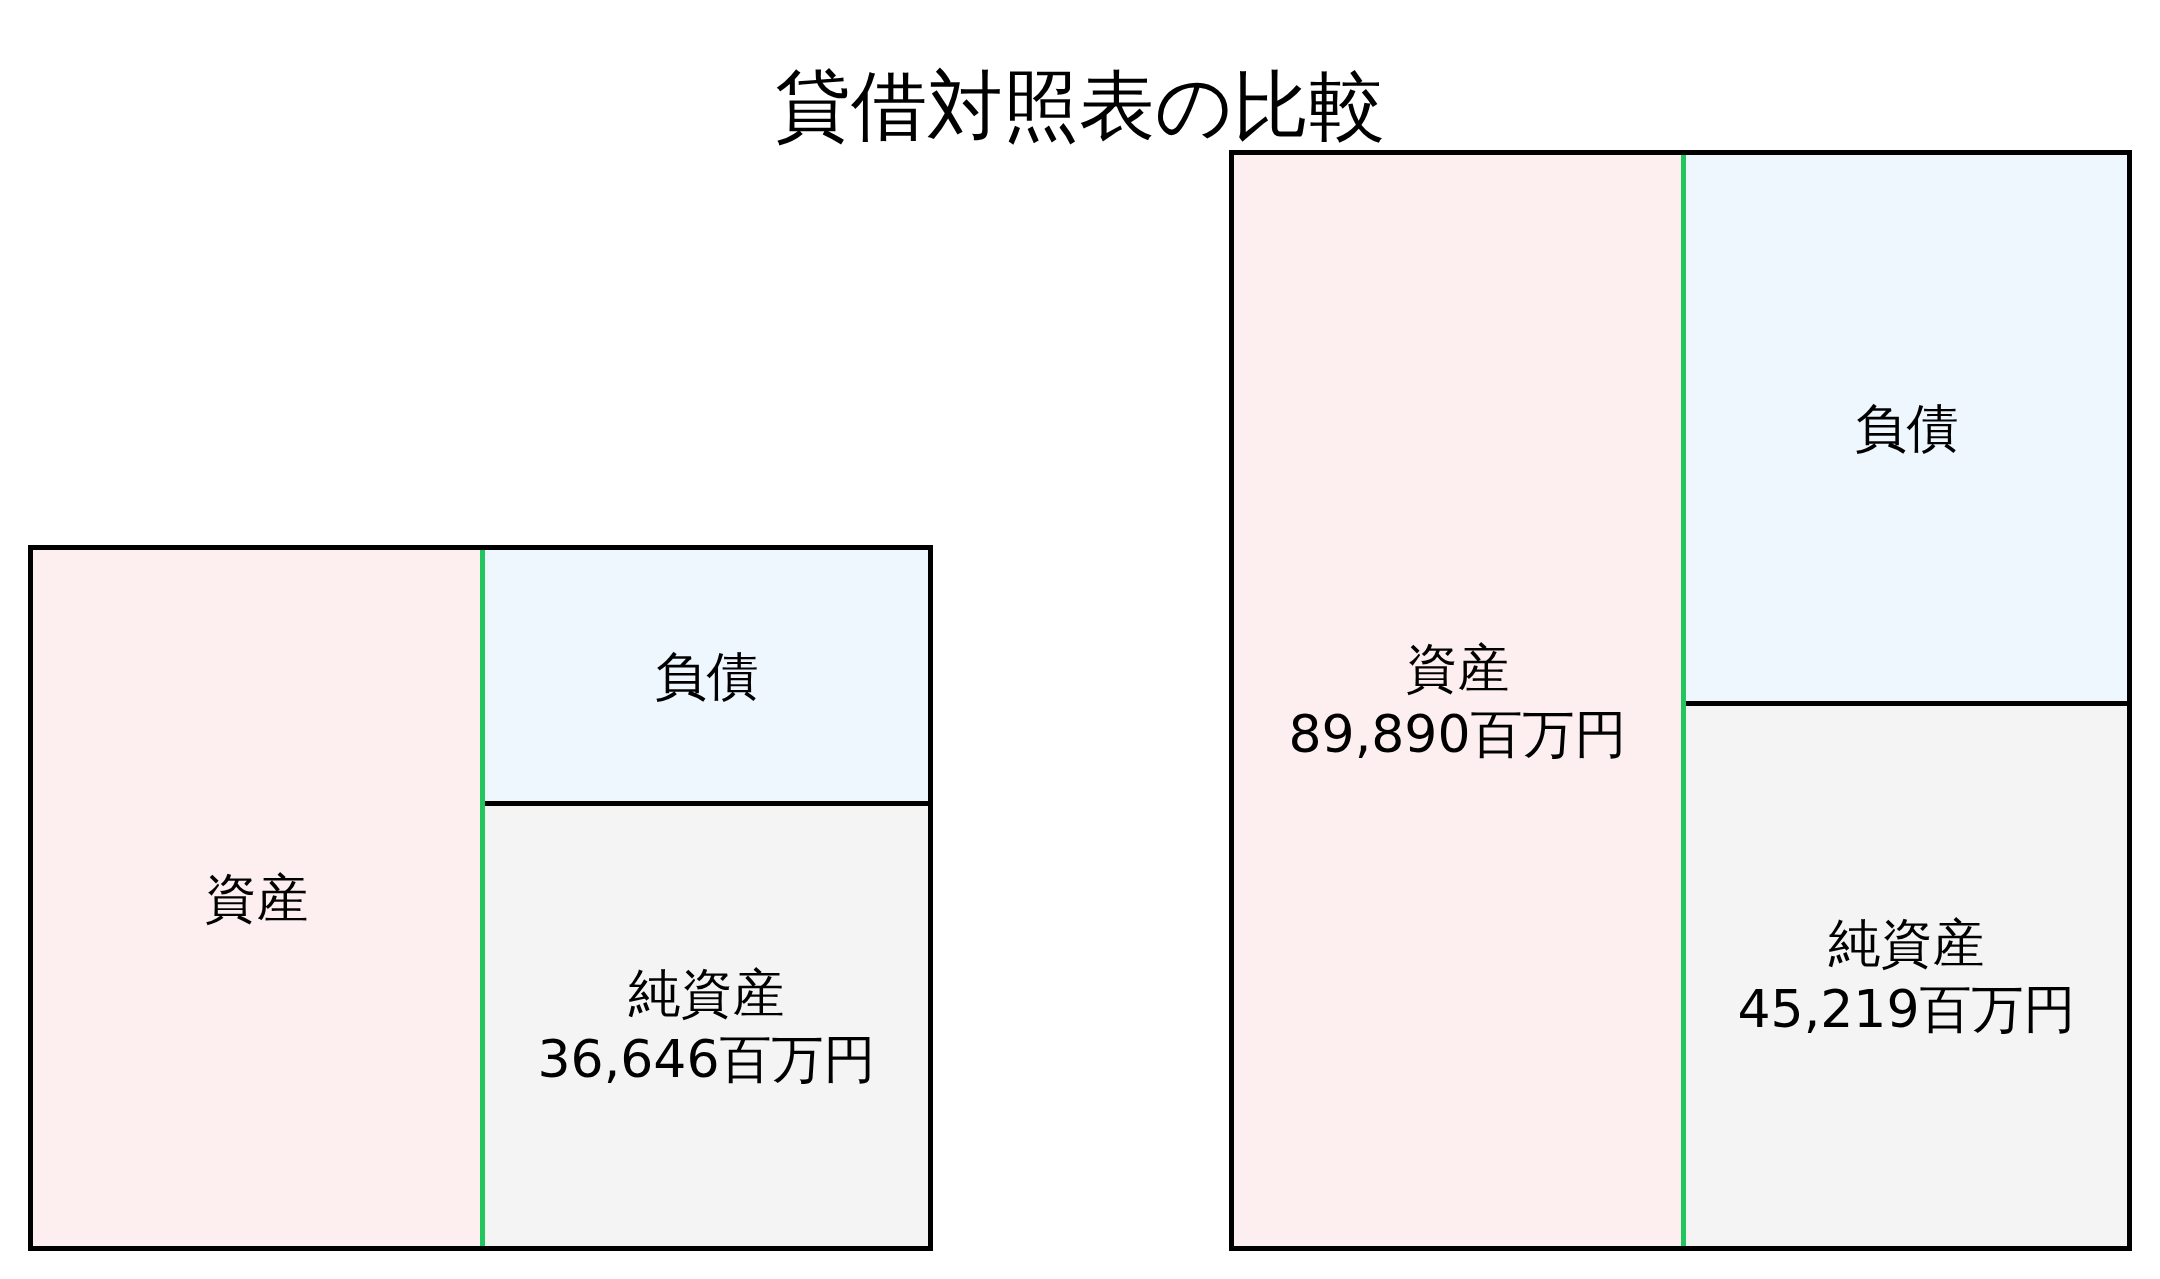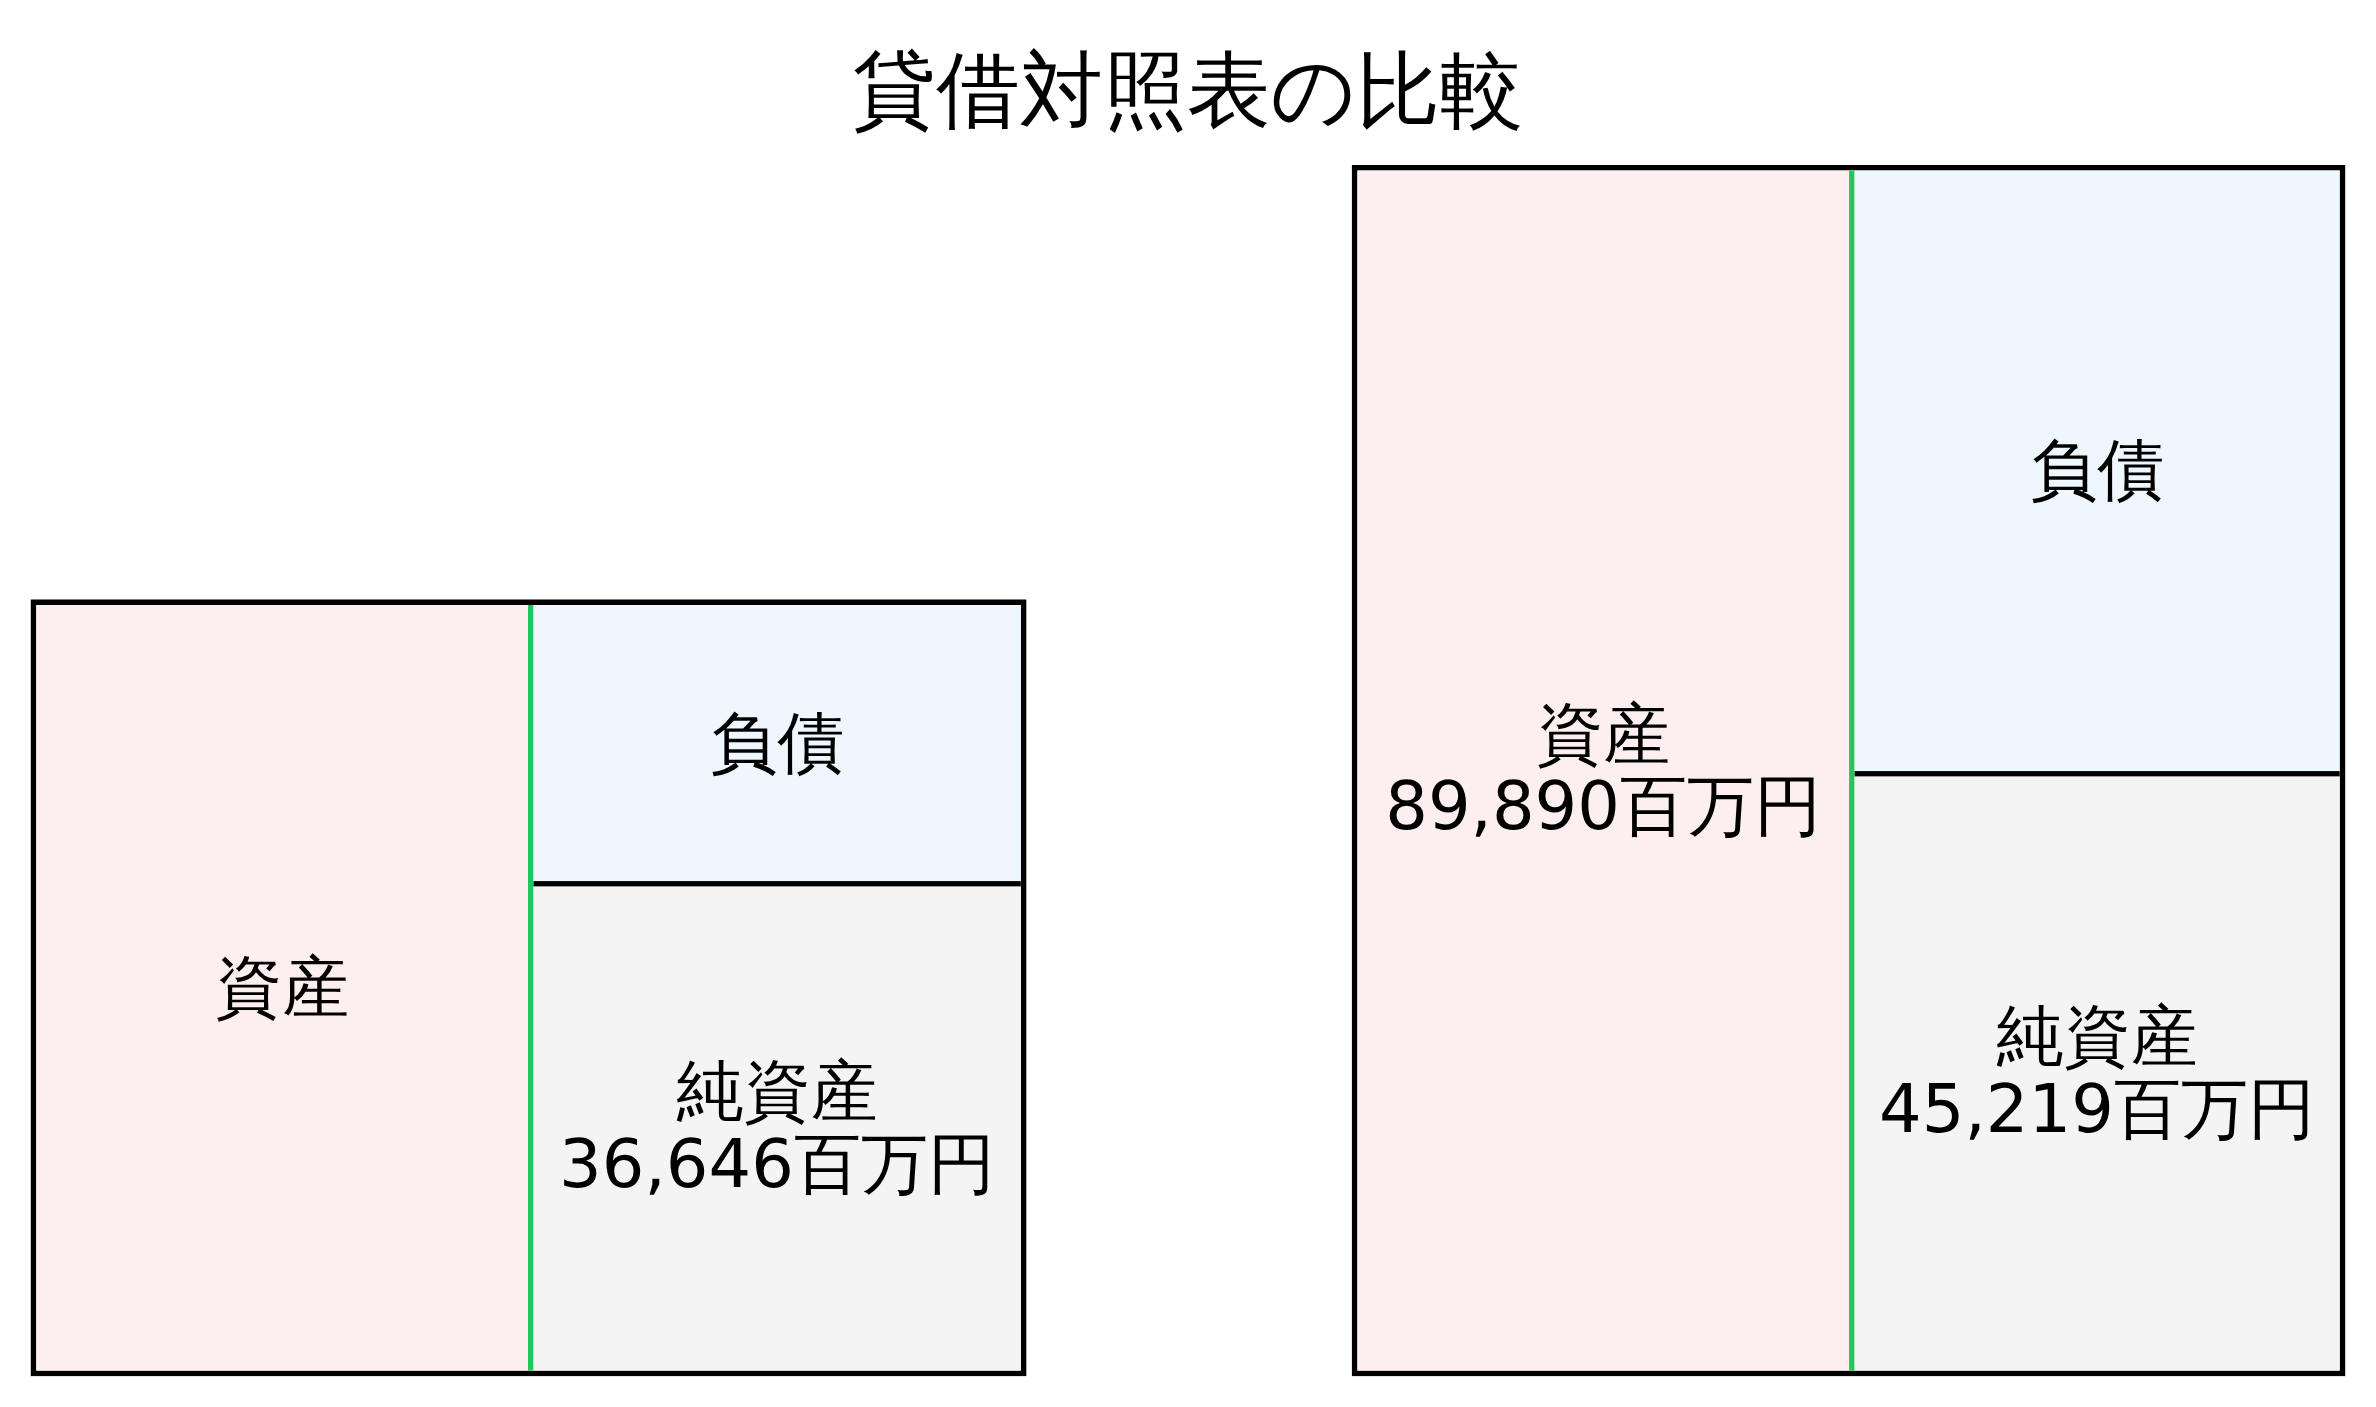--- a/index.html
+++ b/index.html
@@ -1,23 +1,23 @@
 <!DOCTYPE html>
 <html><head>
 <meta charset="utf-8">
 <style>
   html, body { margin: 0; padding: 0; background: #ffffff; }
   body { width: 2160px; height: 1279px; position: relative; overflow: hidden;
          font-family: "DejaVu Sans", "Liberation Sans", sans-serif; color: #000; }
-  .title { position: absolute; left: 0; top: 32px; width: 2160px; text-align: center;
+  .title { position: absolute; left: 0; top: 56px; width: 2160px; text-align: center;
            font-size: 76px; line-height: 100px; letter-spacing: 0px; }
   .bs { position: absolute; box-sizing: border-box; border: 5px solid #000; background: #fff; }
   .cell { position: absolute; box-sizing: border-box; display: flex; flex-direction: column;
           align-items: center; justify-content: center; text-align: center;
-          font-size: 61px; line-height: 66px; }
+          font-size: 52px; line-height: 66px; }
   .assets { background: #fdefef; border-right: 5px solid #22c55e; }
   .liab { background: #eef6fe; border-bottom: 5px solid #000; }
   .equity { background: #f4f4f4; }
   .lbl, .val { white-space: nowrap; }
 </style>
 </head>
 <body>
 
 <div class="title">貸借対照表の比較</div>
 

